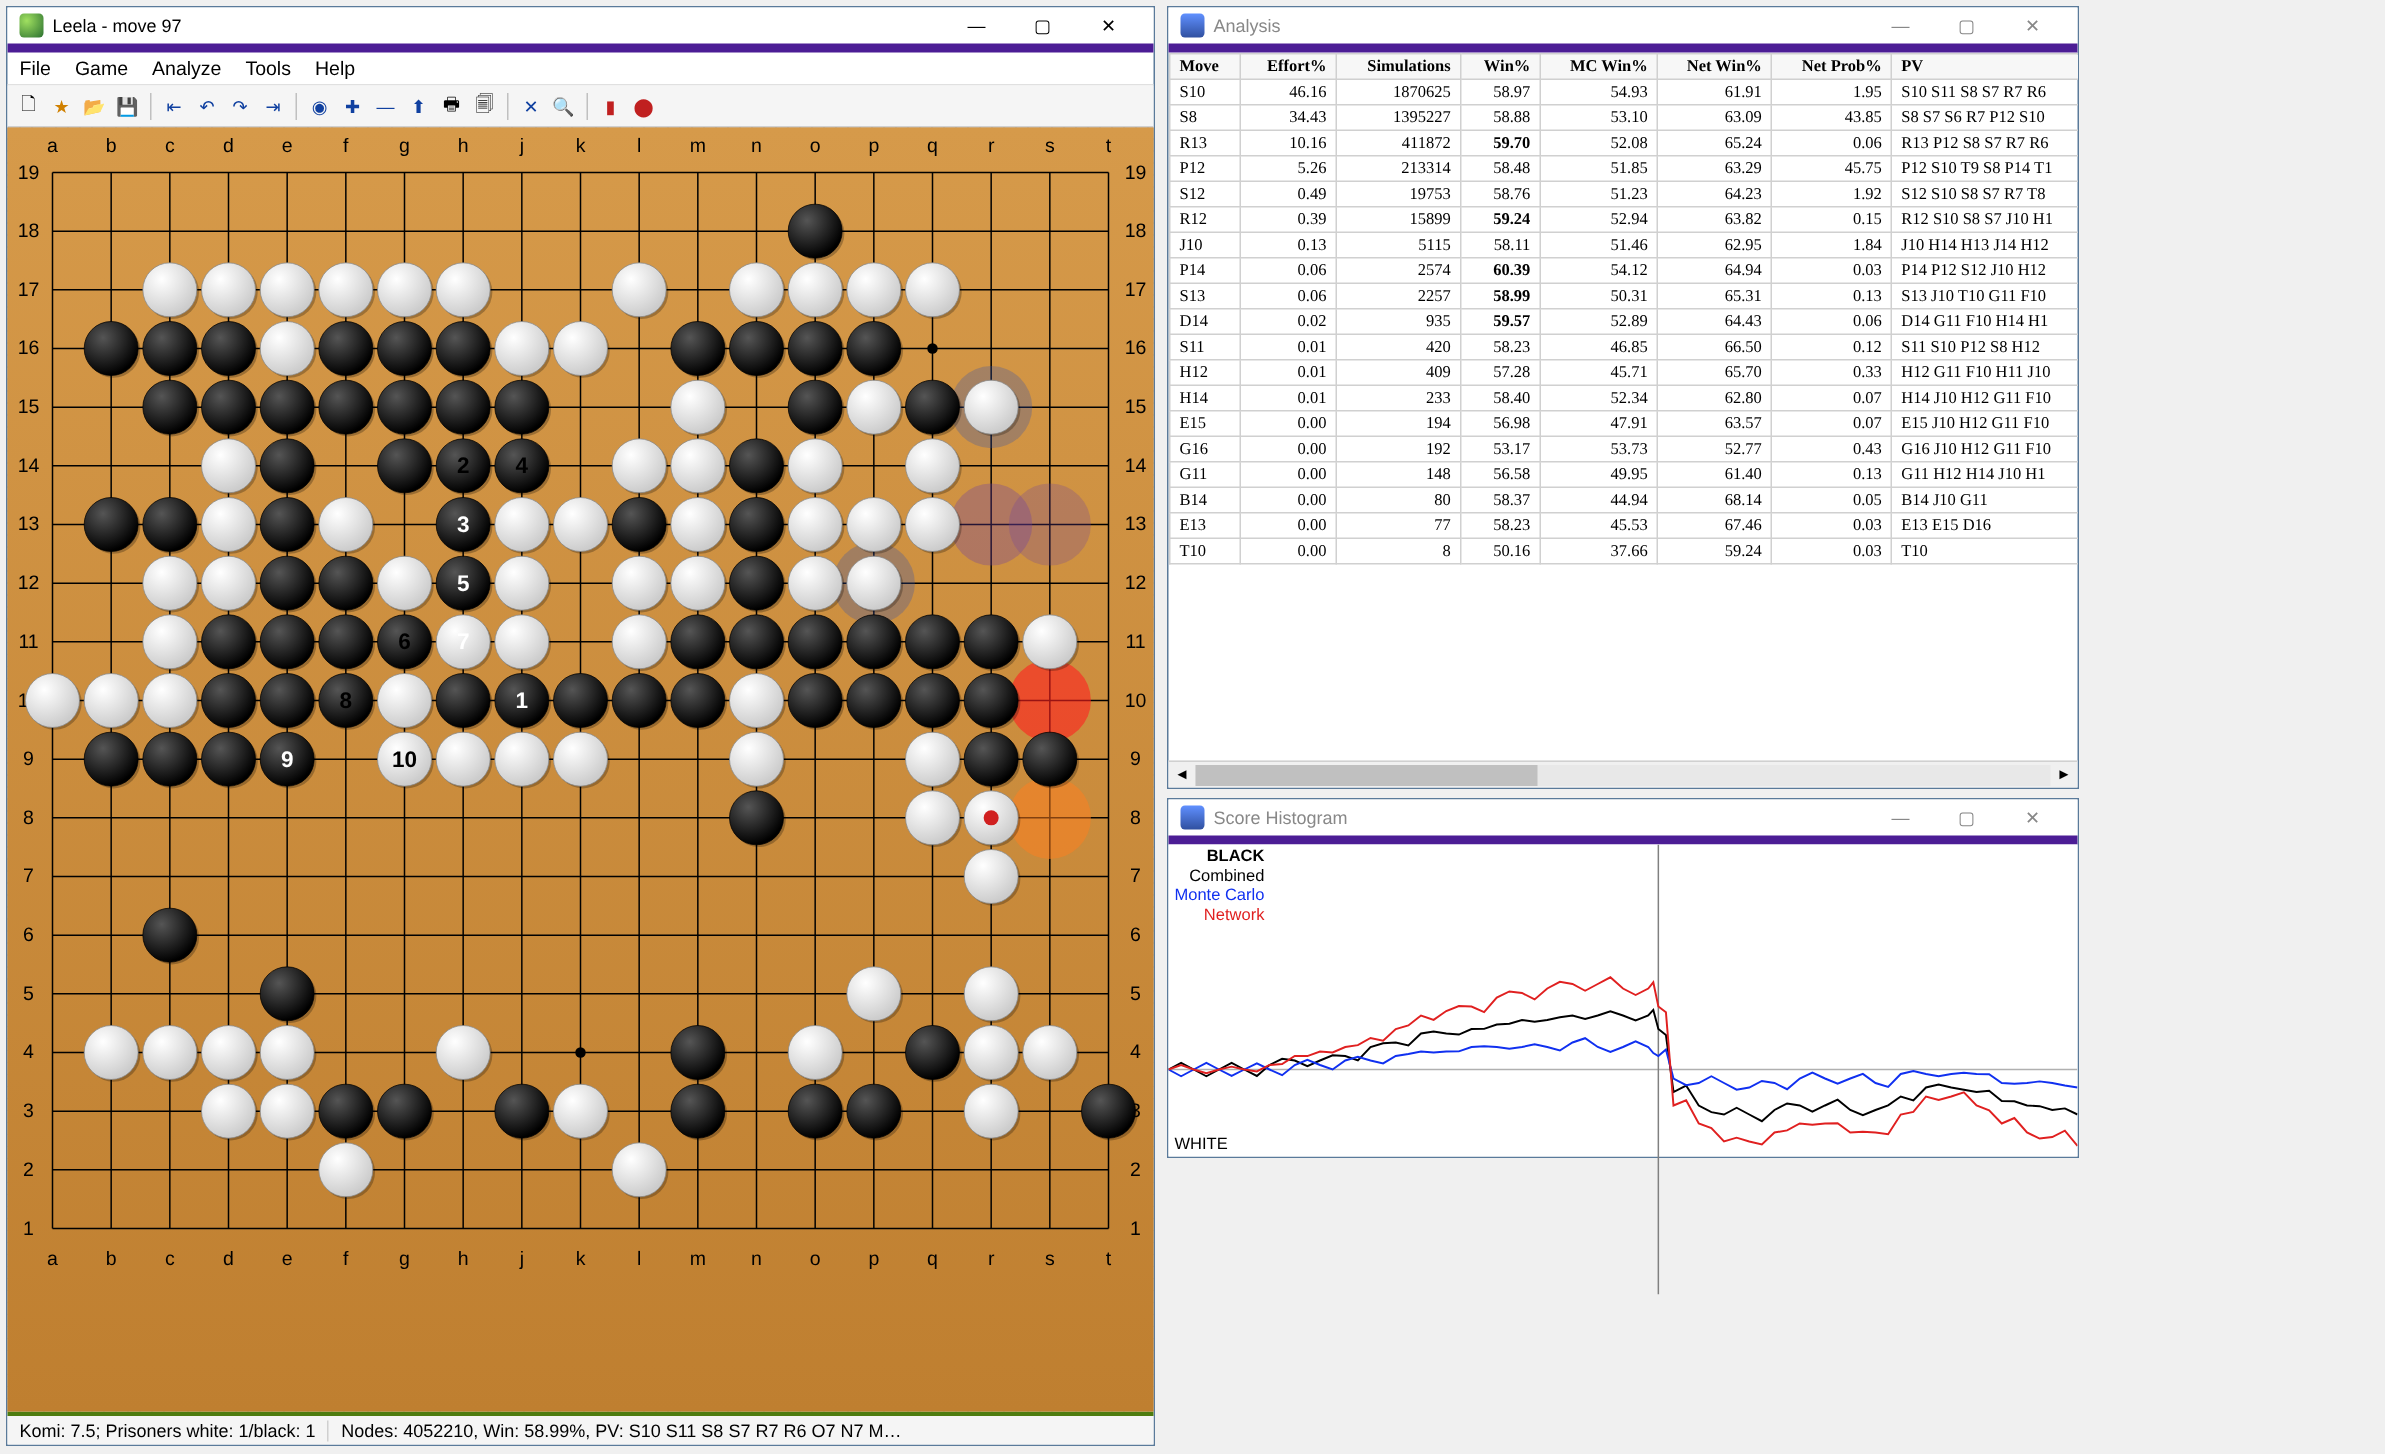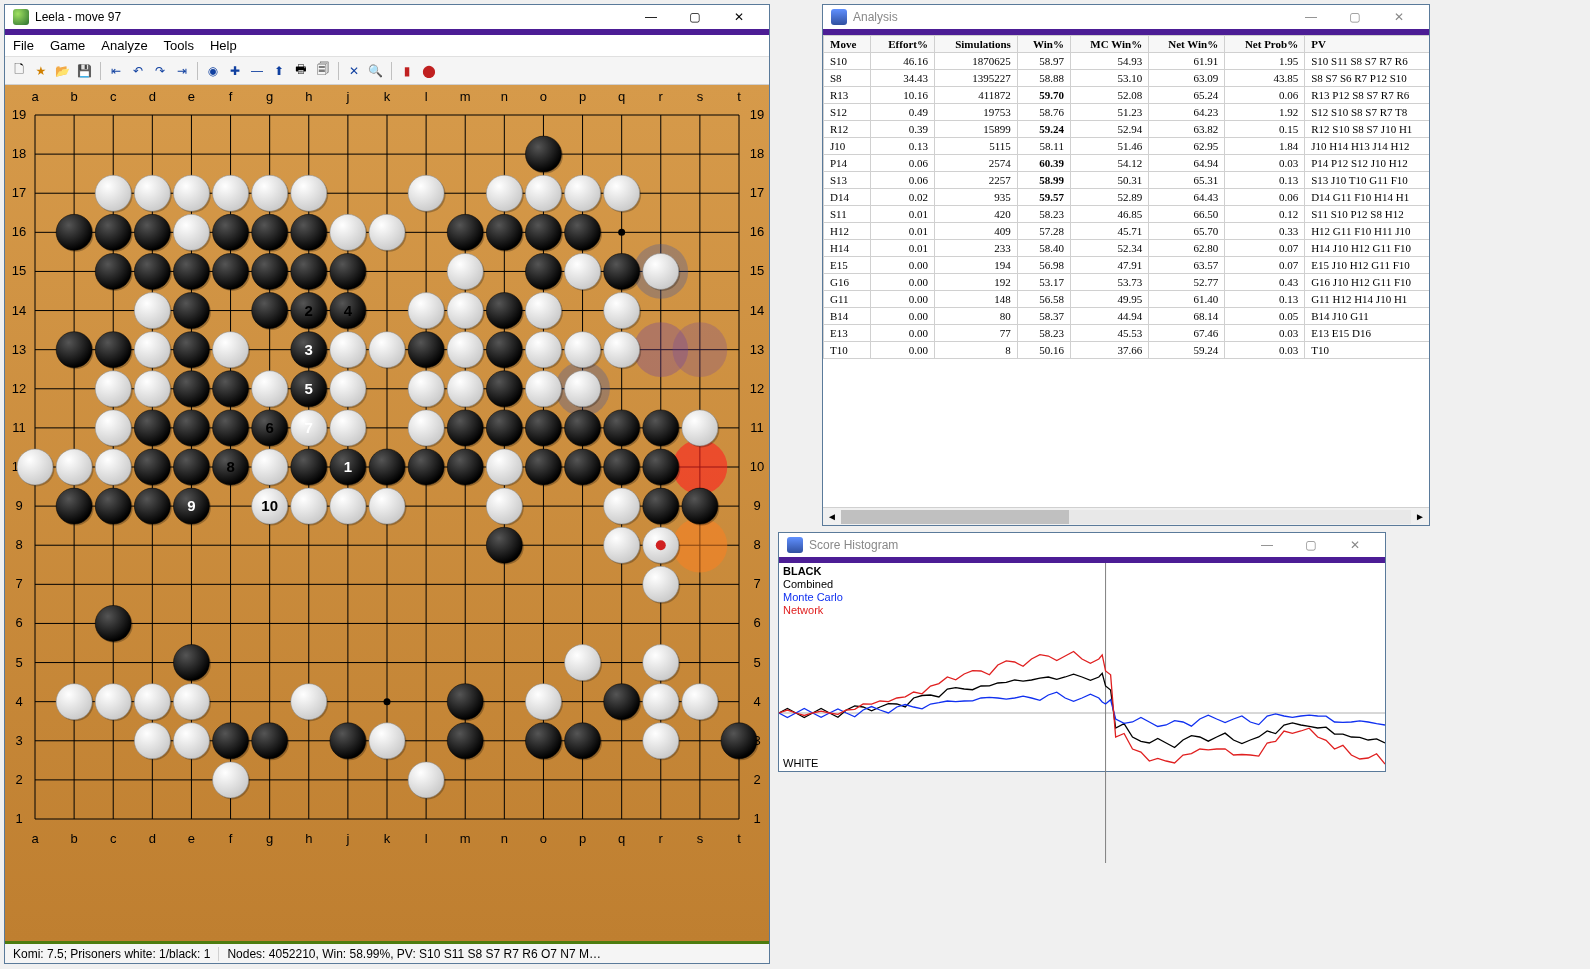--- a/index.html
+++ b/index.html
@@ -117,21 +117,21 @@
   .scroll-x .track { flex:1; height:14px; background:#e8e8e8; position:relative; }
   .scroll-x .thumb { position:absolute; left:0; top:0; height:14px; width:40%; background:#c0c0c0; }
 
   
   .hist-body {
     flex: 1;
     position: relative;
     background: #fff;
   }
   .hist-legend {
-    position: absolute; left: 4px; top: 2px; font-size: 11px; line-height: 13px;
+    position: absolute; left: 4px; top: 2px; font-size: 11px; line-height: 13px; text-align: right;
   }
   .hist-legend .l-black { color:#000; font-weight:bold; }
   .hist-legend .l-comb { color:#000; }
   .hist-legend .l-mc { color:#1030f0; }
   .hist-legend .l-net { color:#e02020; }
   .hist-white { position:absolute; left:4px; bottom:2px; font-size:11px; }
 </style>
 </head>
 <body>
 
@@ -628,21 +628,21 @@
         <text x="264.6666666666667" y="426.11111111111114" text-anchor="middle" font-size="15" font-weight="bold" fill="#000">10</text>
         <circle cx="655.7777777777778" cy="460.2222222222223" r="5" fill="#d02020"></circle>
       </svg>
   </div>
   <div class="statusbar">
     <div class="left">Komi: 7.5; Prisoners white: 1/black: 1</div>
     <div class="right">Nodes: 4052210, Win: 58.99%, PV: S10 S11 S8 S7 R7 R6 O7 N7 M…</div>
   </div>
 </div>
 
-<div class="window" style="left:778px; top:4px; width:608px; height:522px;margin-left:44px;">
+<div class="window" style="left:778px; top:4px; width:608px; height:522px;">
   <div class="titlebar">
     <span class="icon" style="background:linear-gradient(#6090ff,#3050a0);"></span>
     <span class="title" style="color:#888;">Analysis</span>
     <span class="ctrl" style="color:#888;">—</span>
     <span class="ctrl" style="color:#888;">▢</span>
     <span class="ctrl close" style="color:#888;">✕</span>
   </div>
   <div class="analysis-table">
     <table class="a" id="analysis-tbl">
       <thead>
@@ -680,20 +680,30 @@
           </tr>
           <tr>
             <td>R13</td>
             <td>10.16</td>
             <td>411872</td>
             <td class="bold">59.70</td>
             <td>52.08</td>
             <td>65.24</td>
             <td>0.06</td>
             <td class="pv">R13 P12 S8 S7 R7 R6</td>
+          </tr>
+          <tr>
+            <td>P12</td>
+            <td>5.26</td>
+            <td>213314</td>
+            <td>58.48</td>
+            <td>51.85</td>
+            <td>63.29</td>
+            <td>45.75</td>
+            <td class="pv">P12 S10 T9 S8 P14 T1</td>
           </tr>
           <tr>
             <td>S12</td>
             <td>0.49</td>
             <td>19753</td>
             <td>58.76</td>
             <td>51.23</td>
             <td>64.23</td>
             <td>1.92</td>
             <td class="pv">S12 S10 S8 S7 R7 T8</td>

